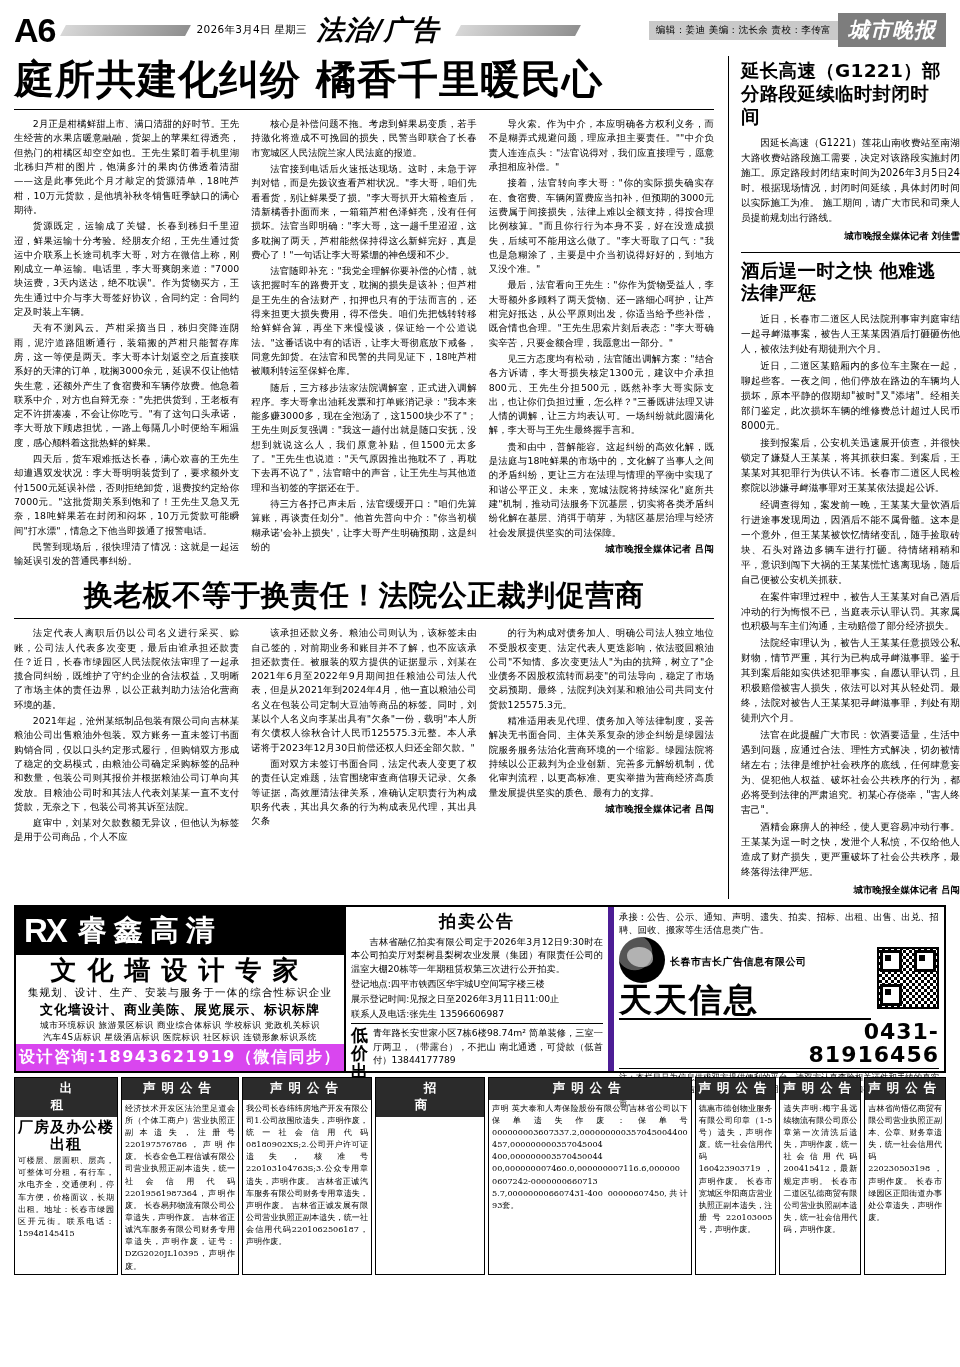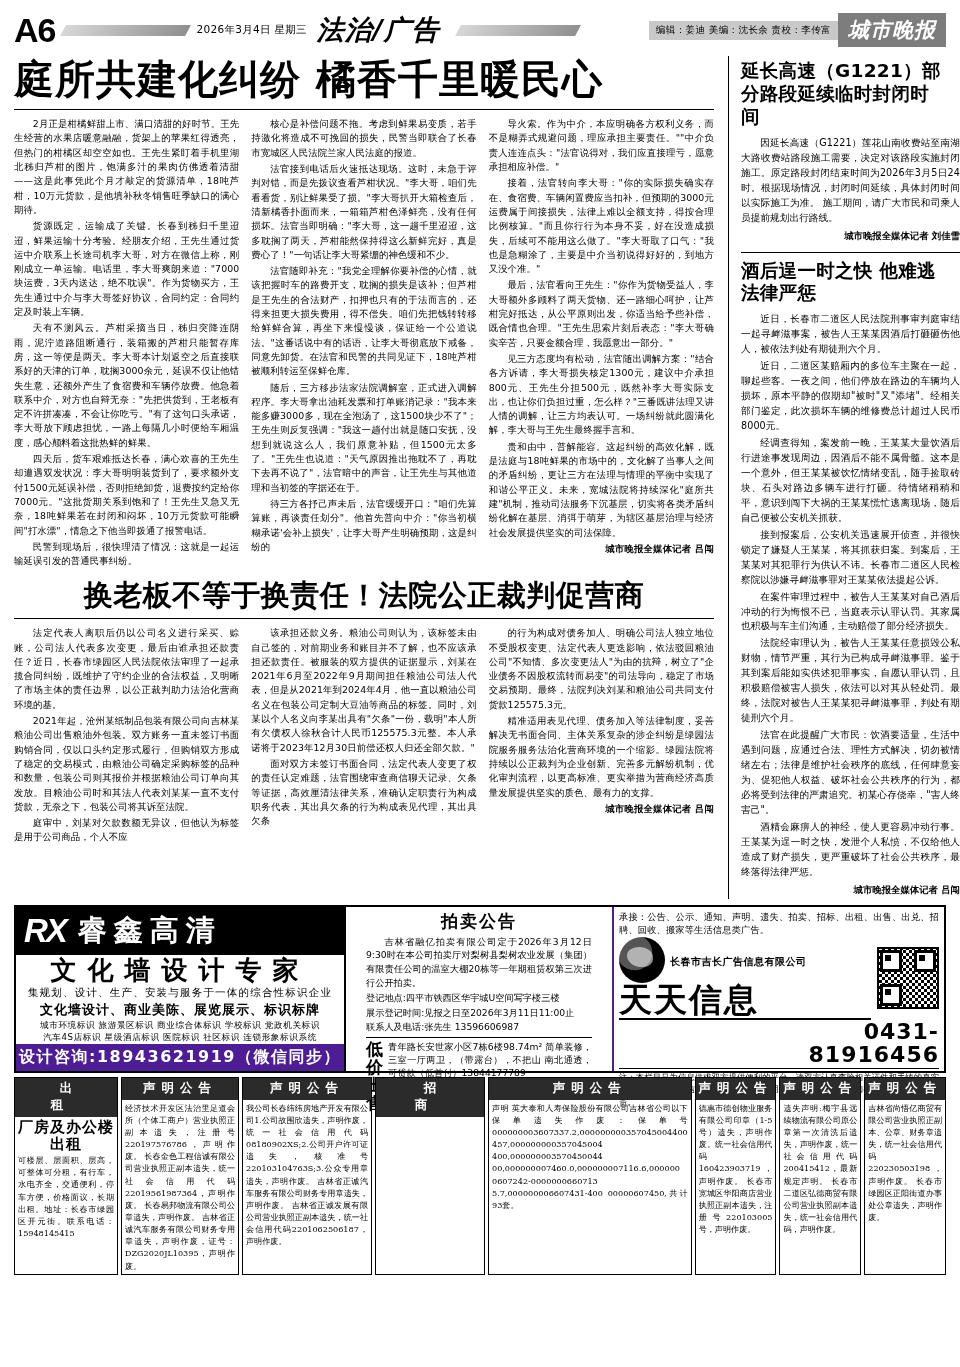--- a/index.html
+++ b/index.html
@@ -43,30 +43,30 @@
   .rh{font-size:18.5px;font-weight:bold;line-height:1.24;margin:4px 16px 7px 0;letter-spacing:.3px;}
   .rdiv{border-top:1px solid #000;margin:9px 0 7px 0;}
   p.rart{font-size:9.6px;line-height:1.56;text-align:justify;margin:0 0 2px 0;text-indent:2em;letter-spacing:.1px;}
   .rbyline{font-size:9.4px;text-align:right;font-weight:bold;margin:4px 0 2px 0;}
 
   
   .ad-zone{margin:6px 14px 0 14px;border:2px solid #000;box-sizing:border-box;display:flex;height:168px;}
   .ad-rx{width:330px;flex:0 0 330px;border-right:2px solid #000;box-sizing:border-box;
          display:flex;flex-direction:column;}
   .rx-top{background:#000;color:#fff;display:flex;align-items:center;height:50px;padding:0 8px;box-sizing:border-box;}
-  .rx-logo{font-size:33px;font-weight:bold;font-style:italic;letter-spacing:-2px;font-family:"Liberation Sans",sans-serif;}
+  .rx-logo{font-size:33px;font-weight:bold;letter-spacing:-2px;font-family:"Liberation Sans",sans-serif;}
   .rx-name{font-size:29px;font-weight:bold;letter-spacing:7px;margin-left:12px;}
   .rx-sub{font-size:26px;font-weight:bold;letter-spacing:11px;text-align:center;line-height:1.12;margin-top:1px;}
   .rx-line1{font-size:10.5px;text-align:center;letter-spacing:1.2px;margin-top:1px;}
   .rx-line2{font-size:13px;font-weight:bold;text-align:center;letter-spacing:1px;margin-top:1px;}
   .rx-line3{font-size:8.6px;text-align:center;letter-spacing:.6px;line-height:1.45;}
-  .rx-phone{background:#4c1d95;color:#fff;font-size:16px;font-weight:bold;text-align:center;
+  .rx-phone{background:#d946ef;color:#fff;font-size:16px;font-weight:bold;text-align:center;
             letter-spacing:1.5px;margin-top:auto;padding:3px 0;}
 
-  .ad-auction{width:268px;flex:0 0 268px;border-right:2px solid #4c1d95;box-sizing:border-box;padding:3px 20px;}
+  .ad-auction{width:268px;flex:0 0 268px;border-right:6px solid #4c1d95;box-sizing:border-box;padding:3px 5px;}
   .auc-title{font-size:17px;font-weight:bold;text-align:center;letter-spacing:2px;margin-bottom:2px;}
   .auc-p{font-size:9.2px;line-height:1.5;text-align:justify;text-indent:2em;margin:0 0 1px 0;}
   .auc-p.noind{text-indent:0;}
   .lowprice{display:flex;margin-top:3px;border-top:1px solid #000;padding-top:2px;}
   .lp-tag{font-size:17px;font-weight:bold;line-height:1.06;flex:0 0 auto;margin-right:4px;letter-spacing:1px;text-align:right;}
   .lp-txt{font-size:9.2px;line-height:1.42;text-align:justify;}
 
   .ad-tt{flex:1 1 auto;box-sizing:border-box;padding:3px 5px;display:flex;flex-direction:column;}
   .tt-top{font-size:9.2px;line-height:1.5;text-align:justify;letter-spacing:.2px;}
   .tt-left{flex:1 1 auto;}
@@ -174,22 +174,22 @@
     <div class="right-zone">
       <div class="rh">延长高速（G1221）部分路段延续临时封闭时间</div>
       <p class="rart">因延长高速（G1221）莲花山南收费站至南湖大路收费站路段施工需要，决定对该路段实施封闭施工。原定路段封闭结束时间为2026年3月5日24时。根据现场情况，封闭时间延续，具体封闭时间以实际施工为准。 施工期间，请广大市民和司乘人员提前规划出行路线。</p>
       <p class="rbyline">城市晚报全媒体记者 刘佳雪</p>
 
       <div class="rdiv"></div>
 
       <div class="rh">酒后逞一时之快 他难逃法律严惩</div>
       <p class="rart">近日，长春市二道区人民法院刑事审判庭审结一起寻衅滋事案，被告人王某某因酒后打砸砸伤他人，被依法判处有期徒刑六个月。</p>
       <p class="rart">近日，二道区某赔厢内的多位车主聚在一起，聊起些客。一夜之间，他们停放在路边的车辆均人损坏，原本平静的假期却"被时"又"添堵"。经相关部门鉴定，此次损坏车辆的维修费总计超过人民币8000元。</p>
+      <p class="rart">接到报案后，公安机关迅速展开侦查，并很快锁定了嫌疑人王某某，将其抓获归案。到案后，王某某对其犯罪行为供认不讳。长春市二道区人民检察院以涉嫌寻衅滋事罪对王某某依法提起公诉。</p>
       <p class="rart">经调查得知，案发前一晚，王某某大量饮酒后行进途事发现周边，因酒后不能不属骨髓。这本是一个意外，但王某某被饮忆情绪变乱，随手捡取砖块、石头对路边多辆车进行打砸。待情绪稍稍和平，意识到闯下大祸的王某某慌忙逃离现场，随后自己便被公安机关抓获。</p>
-      <p class="rart">接到报案后，公安机关迅速展开侦查，并很快锁定了嫌疑人王某某，将其抓获归案。到案后，王某某对其犯罪行为供认不讳。长春市二道区人民检察院以涉嫌寻衅滋事罪对王某某依法提起公诉。</p>
       <p class="rart">在案件审理过程中，被告人王某某对自己酒后冲动的行为悔恨不已，当庭表示认罪认罚。其家属也积极与车主们沟通，主动赔偿了部分经济损失。</p>
       <p class="rart">法院经审理认为，被告人王某某任意损毁公私财物，情节严重，其行为已构成寻衅滋事罪。鉴于其到案后能如实供述犯罪事实，自愿认罪认罚，且积极赔偿被害人损失，依法可以对其从轻处罚。最终，法院对被告人王某某犯寻衅滋事罪，判处有期徒刑六个月。</p>
       <p class="rart">法官在此提醒广大市民：饮酒要适量，生活中遇到问题，应通过合法、理性方式解决，切勿被情绪左右；法律是维护社会秩序的底线，任何肆意妄为、促犯他人权益、破坏社会公共秩序的行为，都必将受到法律的严肃追究。初某心存侥幸，"害人终害己"。</p>
       <p class="rart">酒精会麻痹人的神经，使人更容易冲动行事。王某某为逞一时之快，发泄个人私愤，不仅给他人造成了财产损失，更严重破坏了社会公共秩序，最终落得法律严惩。</p>
       <p class="rbyline">城市晚报全媒体记者 吕闯</p>
     </div>
   </div>
 
   <div class="ad-zone">
 

